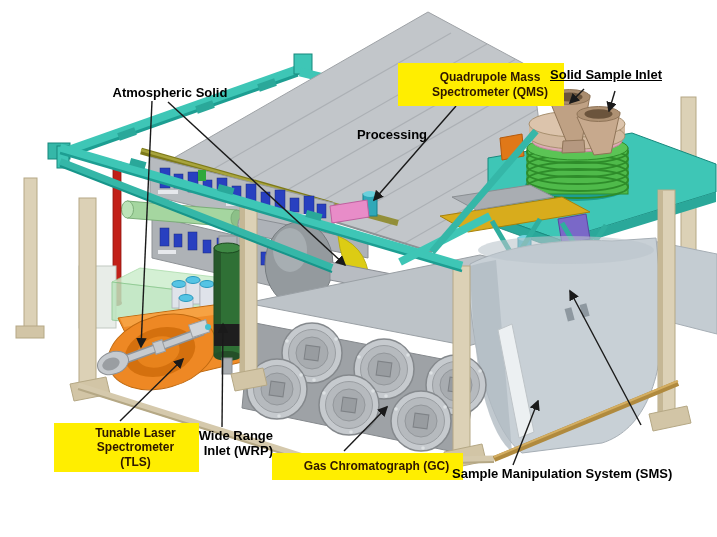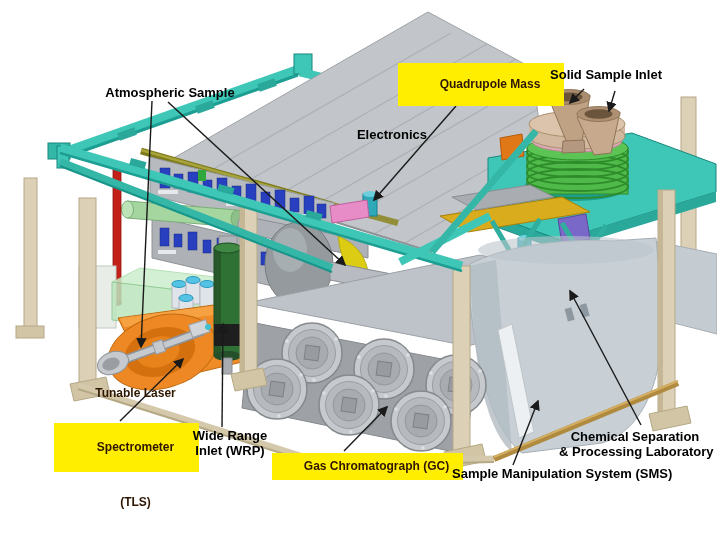--- a/index.html
+++ b/index.html
@@ -4,21 +4,21 @@
 <style>
   html,body{margin:0;padding:0;background:#fff;}
   #figure{position:relative;width:717px;height:537px;background:#fff;overflow:hidden;
           font-family:"Liberation Sans",sans-serif;}
   #scene{position:absolute;left:0;top:0;}
   .label{position:absolute;font-weight:bold;font-size:13px;line-height:1.18;color:#000;
          text-align:center;white-space:nowrap;z-index:5;}
   .label .ln{display:block;}
   .label.hl{background:#FFEE00;color:#2E1600;display:flex;flex-direction:column;
             justify-content:center;align-items:center;font-size:12px;padding-left:18px;}
-  .left{text-align:center;}
+  .left{text-align:right;}
 </style>
 </head>
 <body>
 
 <div id="figure">
 
 <svg id="scene" width="717" height="537" viewBox="0 0 717 537">
   <defs>
     <clipPath id="deckClip">
           <polygon points="158,167 428,12 532,68 540,130 432,252"></polygon>
@@ -344,52 +344,49 @@
     <line x1="615" y1="91" x2="609" y2="111" marker-end="url(#arw)"></line>
     <line x1="120" y1="421" x2="183" y2="359" marker-end="url(#arw)"></line>
     <line x1="222" y1="427" x2="223" y2="324" marker-end="url(#arw)"></line>
     <line x1="344" y1="451" x2="387" y2="407" marker-end="url(#arw)"></line>
     <line x1="641" y1="425" x2="570" y2="291" marker-end="url(#arw)"></line>
     <line x1="513" y1="465" x2="538" y2="401" marker-end="url(#arw)"></line>
   </g>
 </svg>
 
 <div class="label" style="left:94px;top:85px;width:152px;">
-  <span class="ln">Atmospheric Sample</span>
+  <span class="ln">Atmospheric Solid</span>
 </div>
 
 <div class="label hl" style="left:398px;top:63px;width:148px;height:43px;">
   <span class="ln">Quadrupole Mass</span>
-</div>
-
-<div class="label" style="left:545px;top:67px;width:122px;">
+  <span class="ln">Spectrometer (QMS)</span>
+</div>
+
+<div class="label" style="left:545px;top:67px;width:122px;text-decoration:underline;">
   <span class="ln">Solid Sample Inlet</span>
 </div>
 
 <div class="label" style="left:350px;top:127px;width:84px;">
-  <span class="ln">Electronics</span>
-</div>
-
-<div class="label hl" style="left:54px;top:423px;width:127px;height:49px;gap:40px;">
+  <span class="ln">Processing</span>
+</div>
+
+<div class="label hl" style="left:54px;top:423px;width:127px;height:49px;">
   <span class="ln">Tunable Laser</span>
   <span class="ln">Spectrometer</span>
   <span class="ln">(TLS)</span>
 </div>
 
 <div class="label left" style="left:187px;top:428px;width:86px;">
   <span class="ln">Wide Range</span>
   <span class="ln">Inlet (WRP)</span>
 </div>
 
 <div class="label hl" style="left:272px;top:453px;width:173px;height:27px;">
   <span class="ln">Gas Chromatograph (GC)</span>
 </div>
 
-<div class="label left" style="left:559px;top:429px;width:152px;">
-  <span class="ln">Chemical Separation</span>
-  <span class="ln">&amp; Processing Laboratory</span>
-</div>
 
 <div class="label" style="left:452px;top:466px;width:216px;text-align:right;">
   <span class="ln">Sample Manipulation System (SMS)</span>
 </div>
 
 </div>
 
 </body></html>

